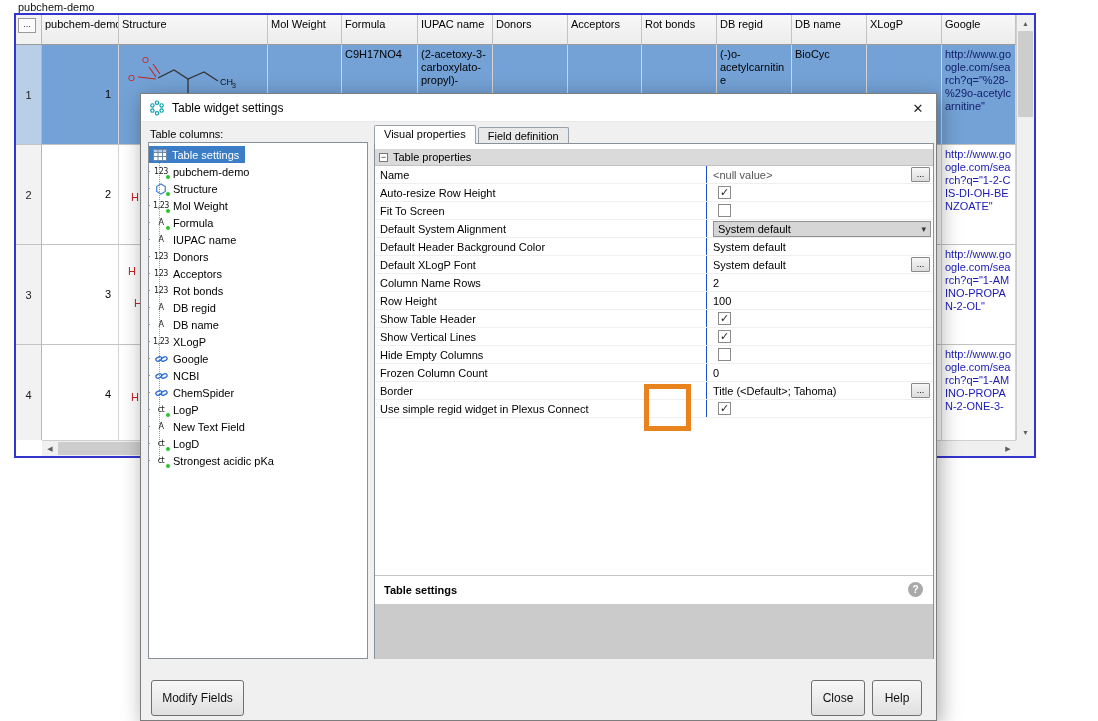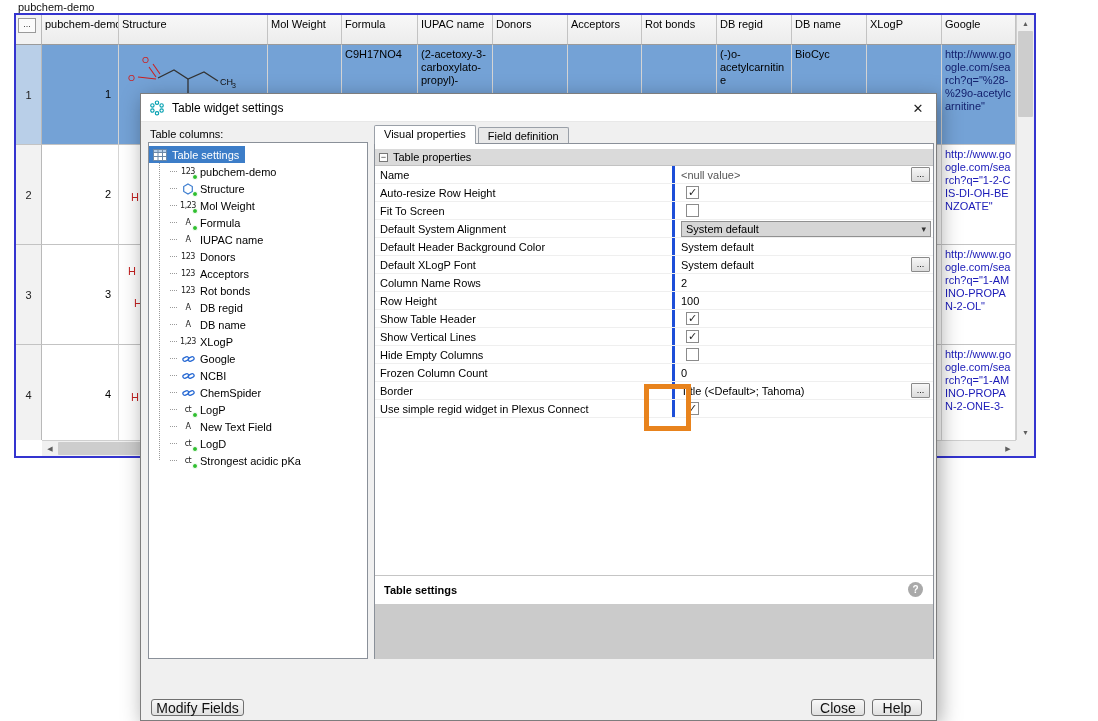--- a/index.html
+++ b/index.html
@@ -47,50 +47,50 @@
   .dialog { position:absolute; left:140px; top:93px; width:797px; height:628px; background:#f0f0f0; border:1px solid #7d7d7d; box-shadow:3px 5px 20px rgba(0,0,0,.35); }
   .titlebar { position:absolute; left:0; top:0; right:0; height:28px; background:#fff; display:flex; align-items:center; padding-left:8px; border-bottom:1px solid #e8e8e8; }
   .dlg-icon { width:16px; height:16px; margin-right:7px; display:inline-flex; }
   .dlg-title { font-size:12px; color:#000; }
   .close-btn { position:absolute; right:0; top:0; width:36px; height:28px; display:flex; align-items:center; justify-content:center; font-size:13px; color:#222; cursor:default; }
 
   .tc-label { position:absolute; left:9px; top:34px; font-size:11px; }
   .tree-box { position:absolute; left:7px; top:48px; width:220px; height:517px; background:#fff; border:1px solid #8a9099; overflow:hidden; padding-top:3px; }
   .tree-vline { position:absolute; left:10px; top:20px; height:297px; border-left:1px dotted #9a9a9a; }
   .titem { height:17px; display:flex; align-items:center; padding:0 6px 0 3px; width:max-content; position:relative; font-size:11px; }
-  .titem.child { margin-left:28px; }
+  .titem.child { margin-left:1px; }
   .titem.child::before { content:""; position:absolute; left:-7px; top:8px; width:7px; border-top:1px dotted #9a9a9a; }
   .titem.tsel { background:#3c7dc8; color:#fff; }
   .ticon { width:16px; height:14px; display:inline-flex; align-items:center; justify-content:center; margin-right:4px; position:relative; flex:none; }
   .ticon.txt { font-size:8px; color:#222; letter-spacing:-0.5px; font-family:"DejaVu Sans",sans-serif; white-space:nowrap; }
   .gdot { position:absolute; right:-2px; bottom:-1px; width:6px; height:6px; border-radius:50%; background:#2fbf2f; border:1px solid #fff; }
 
   .tabs { position:absolute; left:233px; top:31px; display:flex; align-items:flex-end; }
   .tab { font-size:11px; padding:2px 9px 2px; background:#e9e9e9; border:1px solid #9aa0a8; border-bottom:none; margin-right:2px; border-radius:2px 2px 0 0; height:17px; }
   .tab.active { background:#fff; height:19px; position:relative; z-index:2; }
 
   .prop-box { position:absolute; left:233px; top:49px; width:560px; height:516px; background:#fff; border:1px solid #8a9099; padding-top:5px; }
   .pcat { height:17px; background:#dadada; border-bottom:1px solid #c2c2c2; display:flex; align-items:center; padding-left:4px; font-size:11px; }
   .minus { width:9px; height:9px; border:1px solid #777; background:#fdfdfd; font-size:9px; line-height:7px; text-align:center; margin-right:5px; color:#333; }
   .prow { height:18px; display:flex; border-bottom:1px solid #efefef; font-size:11px; align-items:stretch; }
-  .pname { width:300px; flex:0 0 auto; padding:3px 0 0 5px; border-right:3px solid #1d4ed8; white-space:nowrap; overflow:hidden; }
+  .pname { width:332px; flex:0 0 auto; padding:3px 0 0 5px; border-right:1px solid #1d4ed8; white-space:nowrap; overflow:hidden; }
   .pval { flex:1; display:flex; align-items:center; padding-left:6px; position:relative; min-width:0; }
   .pval-text { white-space:nowrap; overflow:hidden; }
   .pval-text.nullv { color:#555; }
   .cb { width:13px; height:13px; border:1px solid #8b8b8b; background:#fff; display:flex; align-items:center; justify-content:center; font-size:11px; line-height:11px; color:#1c1c1c; margin-left:5px; }
   .dots { position:absolute; right:3px; top:1px; width:19px; height:15px; border:1px solid #8a8a8a; background:linear-gradient(#f7f7f7,#dcdcdc); font-size:9px; line-height:5px; text-align:center; border-radius:1px; }
   .combo { flex:1; height:16px; margin-right:2px; background:#d6d6d6; border:1px solid #909090; display:flex; align-items:center; padding:0 4px; min-width:0; }
   .combo-arrow { margin-left:auto; font-size:9px; color:#333; }
 
   .pdesc { position:absolute; left:0; right:0; bottom:0; height:83px; border-top:1px solid #c5c5c5; }
   .pdesc-title { height:28px; background:#fff; display:flex; align-items:center; padding-left:9px; font-weight:bold; font-size:11px; position:relative; }
   .help-circle { position:absolute; right:10px; top:6px; width:15px; height:15px; border-radius:50%; background:#a9a9a9; color:#fff; font-size:10px; display:flex; align-items:center; justify-content:center; }
   .pdesc-body { height:55px; background:#cbcbcb; }
 
-  .btn { position:absolute; height:17px; font-size:14px; font-family:"Liberation Sans",sans-serif; border:1px solid #707070; background:linear-gradient(#f8f8f8,#e0e0e0); border-radius:3px; color:#111; }
+  .btn { position:absolute; height:36px; font-size:12px; font-family:"Liberation Sans",sans-serif; border:1px solid #707070; background:linear-gradient(#f8f8f8,#e0e0e0); border-radius:3px; color:#111; }
   #btn-modify { left:10px; bottom:4px; width:93px; }
   #btn-close { left:670px; bottom:4px; width:54px; }
   #btn-help { left:731px; bottom:4px; width:50px; }
 
   .annotation { position:absolute; left:644px; top:384px; width:47px; height:47px; border:5px solid #e8831d; z-index:40; }
 </style>
 </head>
 <body>
 
 <div class="stage">

